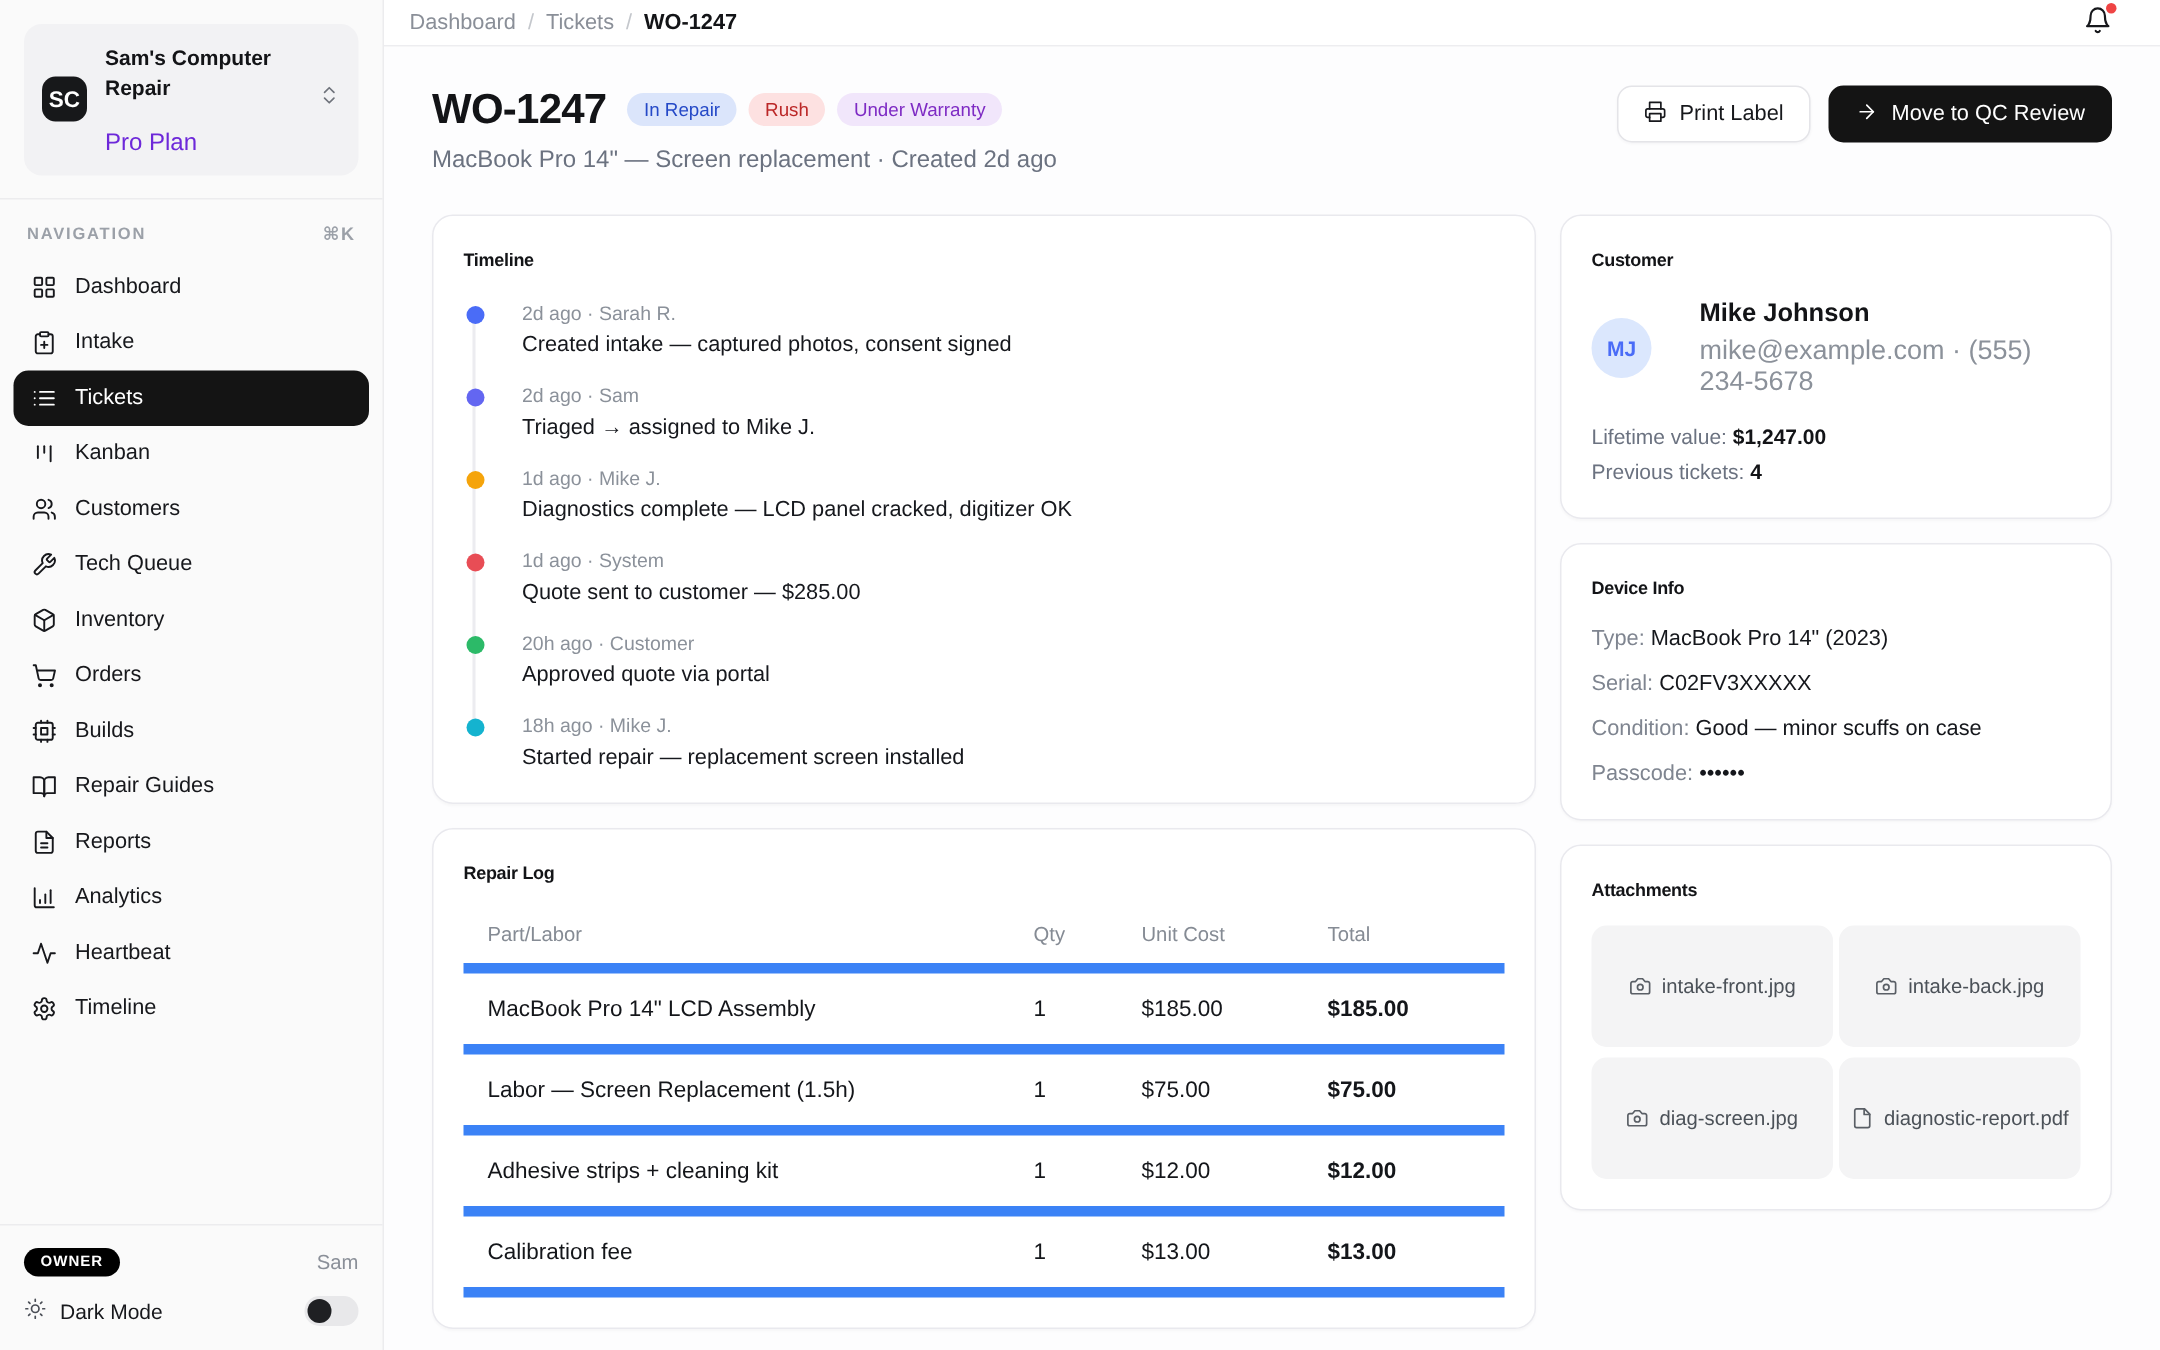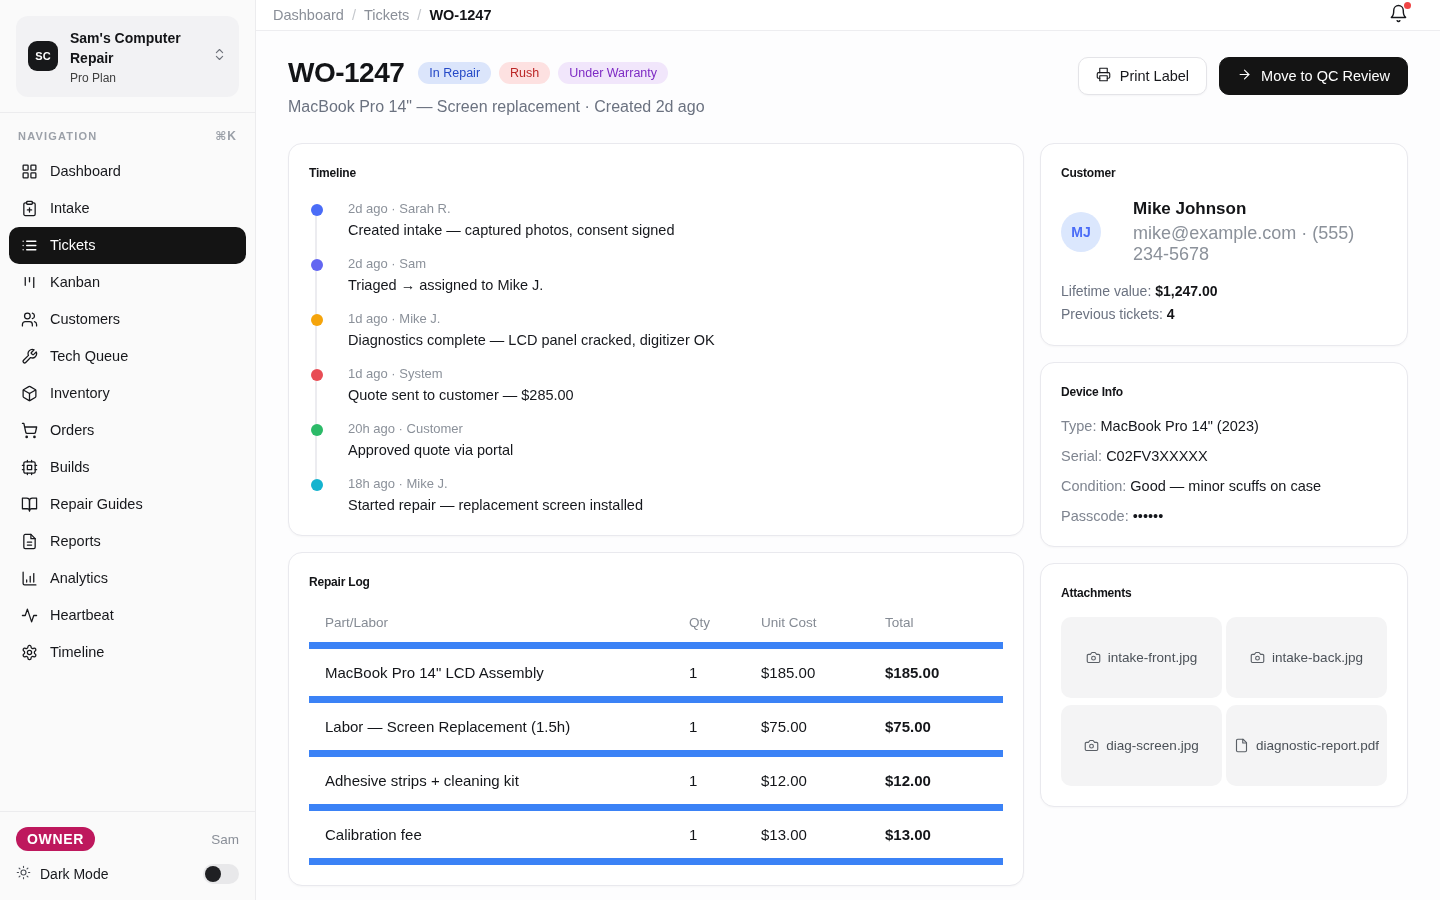--- a/index.html
+++ b/index.html
@@ -3,36 +3,36 @@
 <meta charset="utf-8">
 <style>
   * { box-sizing: border-box; margin: 0; padding: 0; }
   html,body { width:1440px; height:900px; }
   body { font-family: "Liberation Sans", "DejaVu Sans", sans-serif; background:#fff; color:#16181d; }
   .app { width:1440px; height:900px; display:flex; overflow:hidden; background:#fdfdfe; }
 
   
   .sidebar { width:256px; min-width:256px; height:900px; background:#fafafa; border-right:1px solid #ececee; display:flex; flex-direction:column; }
   .org { margin:16px 16px 0; background:#f2f2f4; border-radius:12px; padding:12px; display:flex; align-items:center; gap:12px; cursor:pointer; }
-  .org-avatar { width:30px; height:30px; border-radius:9px; background:#17181a; color:#fff; font-size:11px; font-weight:700; display:flex; align-items:center; justify-content:center; flex:0 0 auto; }
+  .org-avatar { width:30px; height:30px; border-radius:9px; background:#17181a; color:#fff; font-size:15px; font-weight:700; display:flex; align-items:center; justify-content:center; flex:0 0 auto; }
   .org-meta { flex:1; min-width:0; }
   .org-name { font-size:14px; font-weight:700; line-height:1.45; color:#131417; }
-  .org-plan { font-size:12px; color:#404040; margin-top:2px; }
+  .org-plan { font-size:16px; color:#6d28d9; margin-top:18px; }
   .org .icon svg { width:15px; height:15px; color:#6f737b; }
   .side-div { border-bottom:1px solid #ececee; margin-top:15px; }
   .nav-head { display:flex; justify-content:space-between; align-items:center; padding:16px 18px 10px; font-size:11px; font-weight:700; letter-spacing:1.2px; color:#9ba0a8; }
   .kbd { font-size:12px; font-weight:600; letter-spacing:1px; color:#9ba0a8; }
   nav { padding:0 9px; }
   .nav-item { height:37px; display:flex; align-items:center; gap:12px; padding:0 12px; border-radius:10px; font-size:14.5px; font-weight:500; color:#17181c; cursor:pointer; }
   .nav-item .icon { display:flex; }
   .nav-item .icon svg { width:17px; height:17px; }
   .nav-item.active { background:#141414; color:#fff; }
   .side-bottom { margin-top:auto; border-top:1px solid #ececee; padding:15px 16px 16px; }
   .owner-row { display:flex; justify-content:space-between; align-items:center; margin-bottom:13px; }
-  .owner-pill { background:#be185d; color:#fff; font-size:14px; font-weight:700; letter-spacing:.7px; padding:4px 11px; border-radius:999px; }
+  .owner-pill { background:#000000; color:#fff; font-size:10px; font-weight:700; letter-spacing:.7px; padding:4px 11px; border-radius:999px; }
   .owner-name { font-size:13.5px; color:#8a8f98; }
   .dark-row { display:flex; align-items:center; gap:9px; font-size:14px; color:#17181c; }
   .dark-row .icon svg { width:15px; height:15px; color:#4b4f57; }
   .switch { margin-left:auto; width:36px; height:20px; border-radius:999px; background:#e8e8ea; position:relative; cursor:pointer; }
   .switch .knob { position:absolute; left:2px; top:2px; width:16px; height:16px; border-radius:50%; background:#1f2023; }
 
   
   main { flex:1; display:flex; flex-direction:column; min-width:0; }
   .topbar { height:48px; border-bottom:1px solid #ededf0; display:flex; align-items:center; padding:0 28px 0 17px; background:#fff; }
   .breadcrumb { display:flex; align-items:center; gap:8px; font-size:14.5px; }

